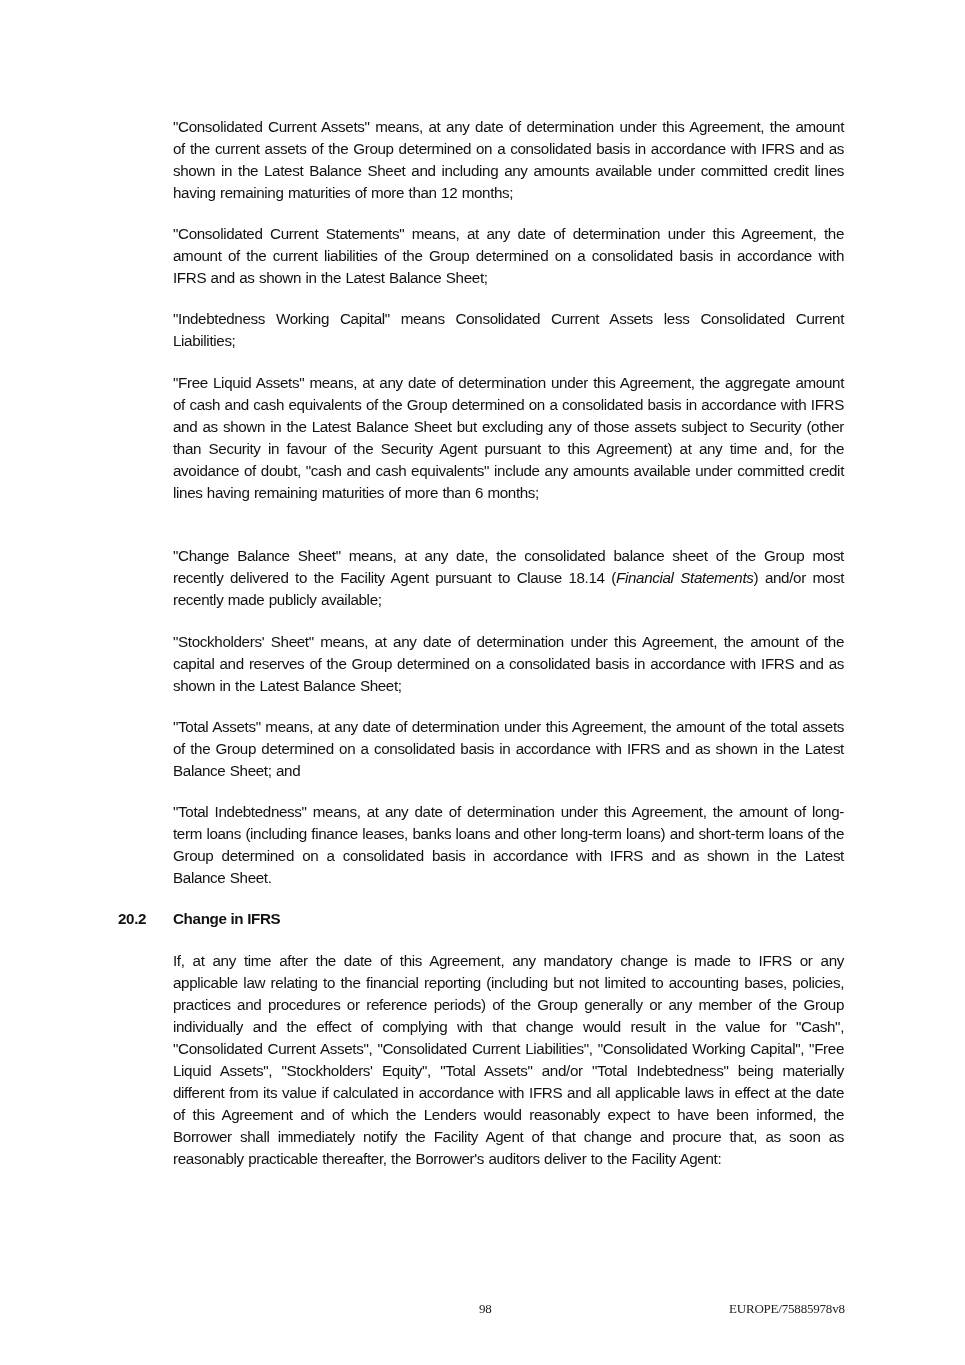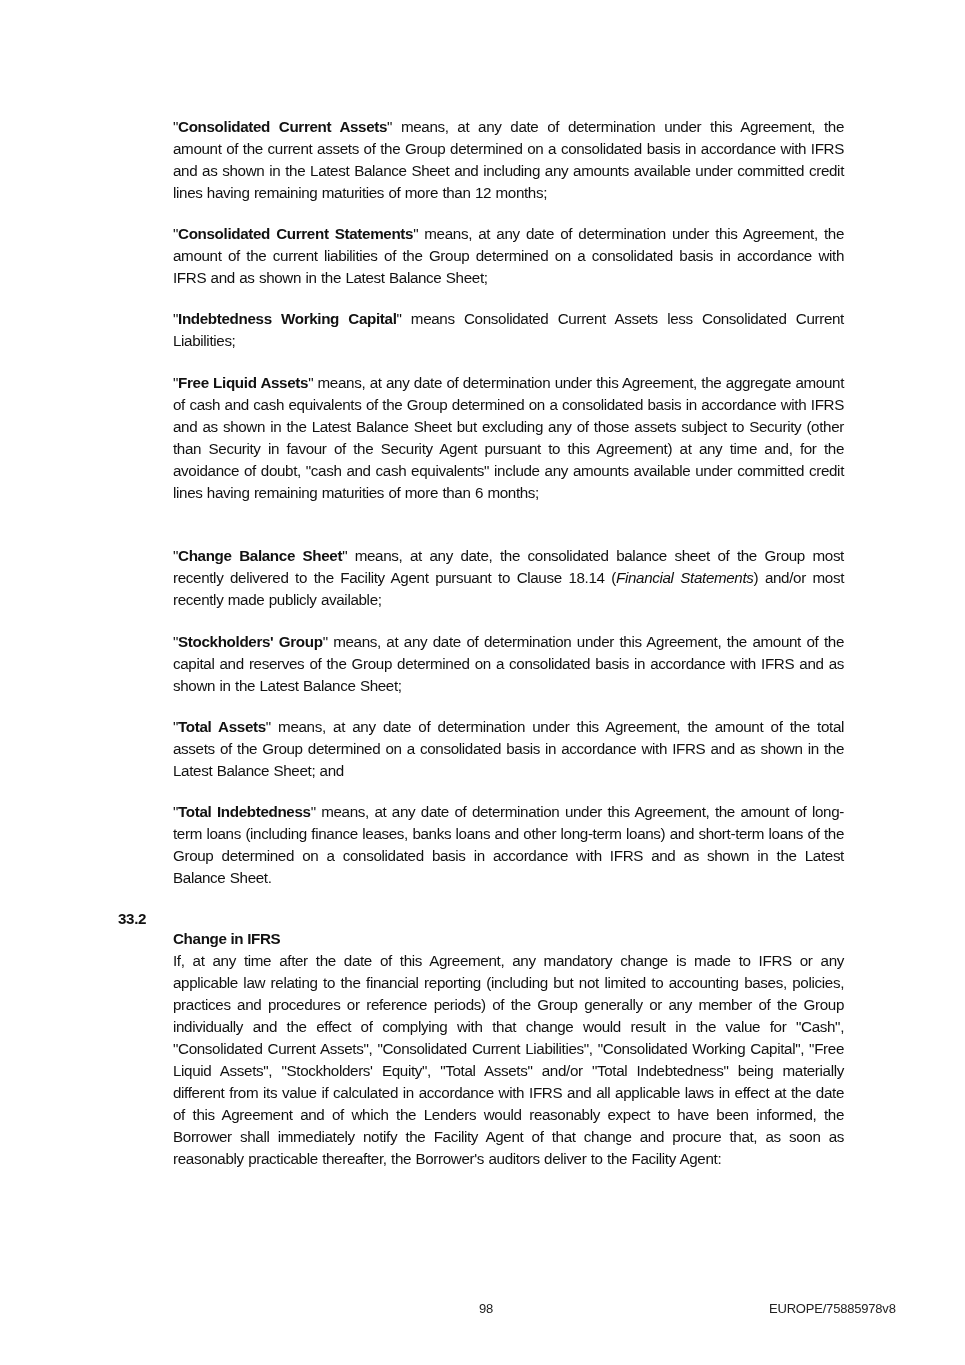--- a/index.html
+++ b/index.html
@@ -8,58 +8,59 @@
     position: absolute; left: 0; top: 0; width: 965px; height: 1365px;
     background: #ffffff; color: #111111;
     font-family: "Liberation Sans", sans-serif;
   }
   .para {
     position: absolute; left: 173px; width: 671px;
     font-size: 15.2px; line-height: 22px;
     text-align: justify; letter-spacing: -0.35px; word-spacing: 0.5px;
     margin: 0;
   }
-  .para b { font-weight: bold; }
+  .para b { font-weight: normal; }
   .para i { }
   .heading {
     position: absolute; top: 908px; left: 118px; width: 740px;
     font-size: 15.2px; line-height: 22px; font-weight: bold; letter-spacing: -0.35px;
   }
   .heading .num { position: absolute; left: 0; }
-  .heading .title { position: absolute; left: 55px; margin-top: 20px; }
+  .heading .title { position: absolute; left: 55px; }
   .footer {
     position: absolute; top: 1300px; font-size: 13px; line-height: 18px; color: #222;
     letter-spacing: -0.2px;
+    font-family: Liberation Serif, serif;
   }
   .footer.page-num { left: 479px; }
-  .footer.ref { left: 729px; margin-left: 40px; }
+  .footer.ref { left: 729px; }
 </style>
 </head>
 <body>
 
 <div class="page">
 
   <p class="para" style="top:116px;"><span>"</span><b>Consolidated Current Assets</b><span>" means, at any date of determination under this Agreement, the amount of the current assets of the Group determined on a consolidated basis in accordance with IFRS and as shown in the Latest Balance Sheet and including any amounts available under committed credit lines having remaining maturities of more than 12 months;</span></p>
 
   <p class="para" style="top:223px;"><span>"</span><b>Consolidated Current Statements</b><span>" means, at any date of determination under this Agreement, the amount of the current liabilities of the Group determined on a consolidated basis in accordance with IFRS and as shown in the Latest Balance Sheet;</span></p>
 
   <p class="para" style="top:308px;"><span>"</span><b>Indebtedness Working Capital</b><span>" means Consolidated Current Assets less Consolidated Current Liabilities;</span></p>
 
   <p class="para" style="top:372px;"><span>"</span><b>Free Liquid Assets</b><span>" means, at any date of determination under this Agreement, the aggregate amount of cash and cash equivalents of the Group determined on a consolidated basis in accordance with IFRS and as shown in the Latest Balance Sheet but excluding any of those assets subject to Security (other than Security in favour of the Security Agent pursuant to this Agreement) at any time and, for the avoidance of doubt, "cash and cash equivalents" include any amounts available under committed credit lines having remaining maturities of more than 6 months;</span></p>
 
   <p class="para" style="top:545px;"><span>"</span><b>Change Balance Sheet</b><span>" means, at any date, the consolidated balance sheet of the Group most recently delivered to the Facility Agent pursuant to Clause 18.14 (</span><i>Financial Statements</i><span>) and/or most recently made publicly available;</span></p>
 
-  <p class="para" style="top:631px;"><span>"</span><b>Stockholders' Group</b><span>" means, at any date of determination under this Agreement, the amount of the capital and reserves of the Group determined on a consolidated basis in accordance with IFRS and as shown in the Latest Balance Sheet;</span></p>
+  <p class="para" style="top:631px;"><span>"</span><b>Stockholders' Sheet</b><span>" means, at any date of determination under this Agreement, the amount of the capital and reserves of the Group determined on a consolidated basis in accordance with IFRS and as shown in the Latest Balance Sheet;</span></p>
 
   <p class="para" style="top:716px;"><span>"</span><b>Total Assets</b><span>" means, at any date of determination under this Agreement, the amount of the total assets of the Group determined on a consolidated basis in accordance with IFRS and as shown in the Latest Balance Sheet; and</span></p>
 
   <p class="para" style="top:801px;"><span>"</span><b>Total Indebtedness</b><span>" means, at any date of determination under this Agreement, the amount of long-term loans (including finance leases, banks loans and other long-term loans) and short-term loans of the Group determined on a consolidated basis in accordance with IFRS and as shown in the Latest Balance Sheet.</span></p>
 
   <div class="heading">
-    <span class="num">33.2</span>
+    <span class="num">20.2</span>
     <span class="title">Change in IFRS</span>
   </div>
 
   <p class="para" style="top:950px;">If, at any time after the date of this Agreement, any mandatory change is made to IFRS or any applicable law relating to the financial reporting (including but not limited to accounting bases, policies, practices and procedures or reference periods) of the Group generally or any member of the Group individually and the effect of complying with that change would result in the value for "Cash", "Consolidated Current Assets", "Consolidated Current Liabilities", "Consolidated Working Capital", "Free Liquid Assets", "Stockholders' Equity", "Total Assets" and/or "Total Indebtedness" being materially different from its value if calculated in accordance with IFRS and all applicable laws in effect at the date of this Agreement and of which the Lenders would reasonably expect to have been informed, the Borrower shall immediately notify the Facility Agent of that change and procure that, as soon as reasonably practicable thereafter, the Borrower's auditors deliver to the Facility Agent:</p>
 
   <div class="footer page-num">98</div>
   <div class="footer ref">EUROPE/75885978v8</div>
 
 </div>
 

